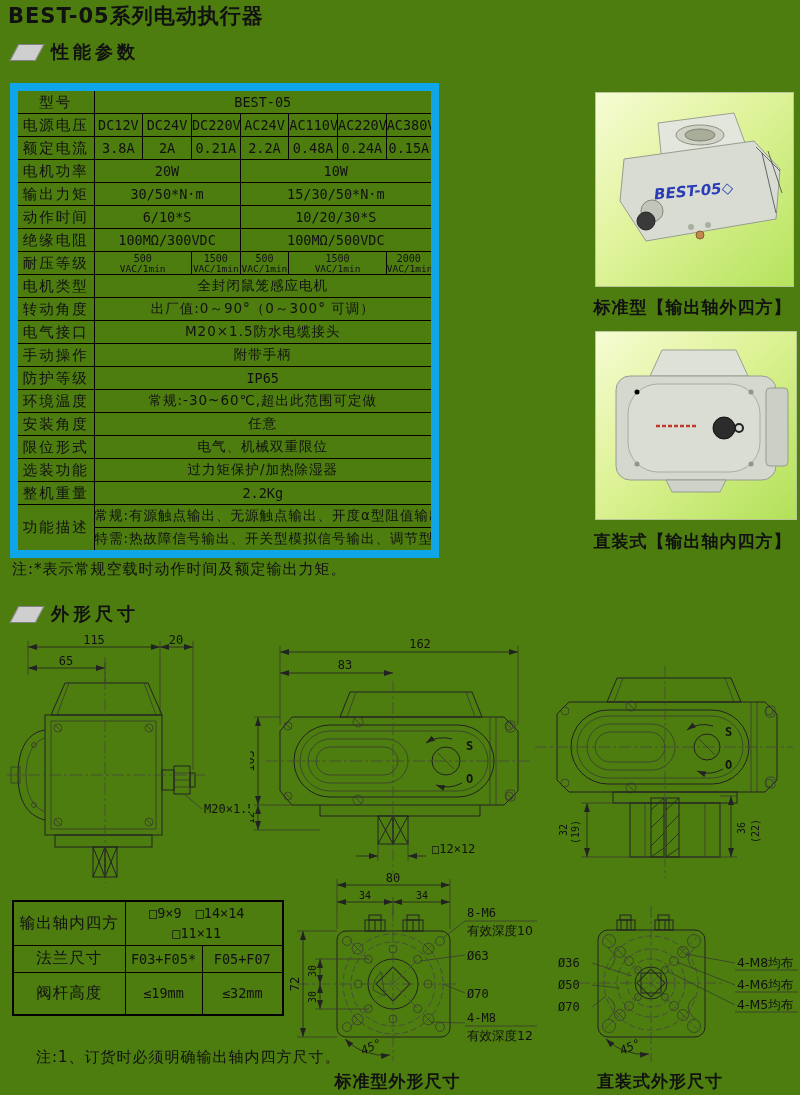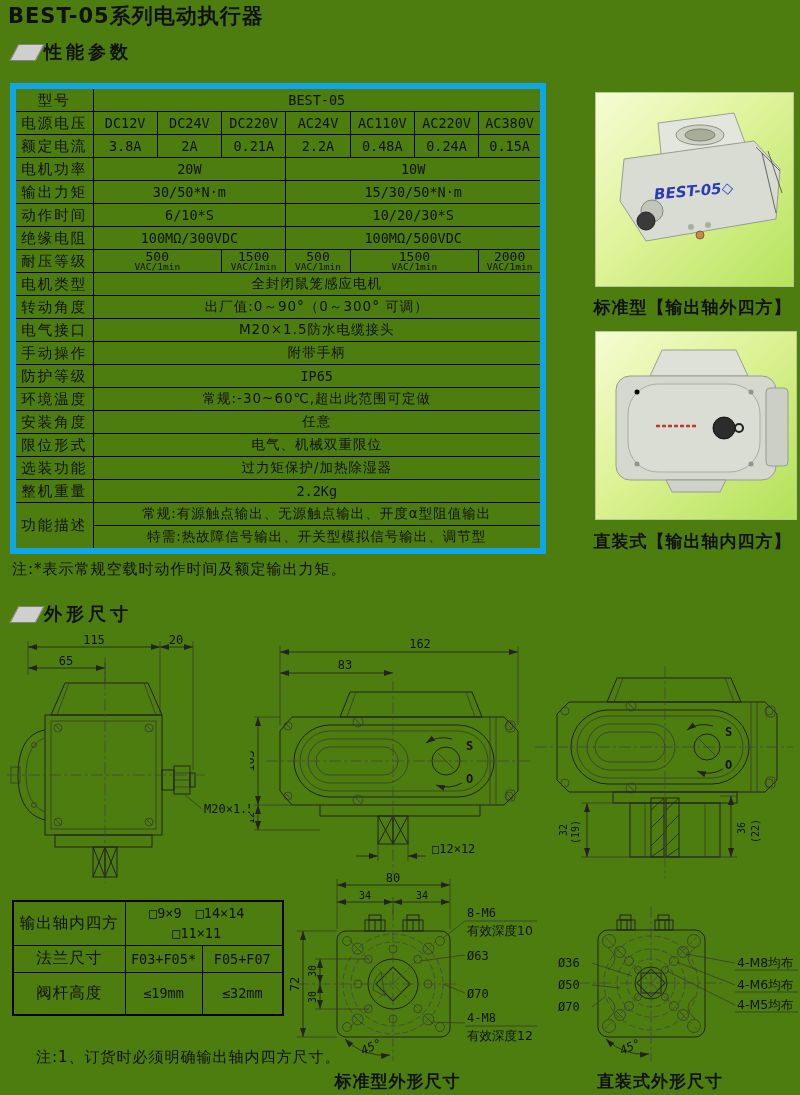--- a/index.html
+++ b/index.html
@@ -1,28 +1,28 @@
 <!DOCTYPE html>
 <html><head>
 <meta charset="utf-8">
 <style>
   html,body{margin:0;padding:0;background:#fff;}
   .page{position:relative;width:800px;height:1095px;background:#4d7c0f;overflow:hidden;
         font-family:"DejaVu Sans",sans-serif;color:#111;}
   .title{position:absolute;left:8px;top:2px;font-size:21px;font-weight:bold;letter-spacing:1px;margin:0;}
-  .sec-head{position:absolute;left:8px;display:flex;align-items:center;gap:4px;}
+  .sec-head{position:absolute;left:8px;display:flex;align-items:center;gap:11px;}
   .para-icon{width:24px;height:15px;background:#cfcfcf;border:1px solid #808080;transform:skewX(-28deg);margin-left:6px;}
   .sec-title{font-size:18px;font-weight:bold;letter-spacing:4px;}
   
-  table.spec{position:absolute;left:10px;top:83px;width:536px;border-collapse:collapse;table-layout:fixed;border:6px solid #0ea5e9;}
+  table.spec{position:absolute;left:10px;top:83px;width:429px;border-collapse:collapse;table-layout:fixed;border:8px solid #0ea5e9;}
   table.spec td{border:1px solid #000;text-align:center;vertical-align:middle;padding:0;height:22px;overflow:hidden;white-space:nowrap;}
   td.lab{font-size:14.5px;letter-spacing:2px;}
   td.val{font-family:"DejaVu Sans Mono","Liberation Mono",monospace;font-size:13.5px;}
   td.valc{font-size:13.5px;letter-spacing:1px;}
-  td.wst div.t{font-family:"DejaVu Sans Mono",monospace;font-size:13px;line-height:11px;}
+  td.wst div.t{font-family:"DejaVu Sans Mono",monospace;font-size:10px;line-height:11px;}
   td.wst div.u{font-family:"DejaVu Sans Mono",monospace;font-size:9.5px;line-height:10px;}
   .note1{position:absolute;left:12px;top:560px;font-size:15px;letter-spacing:1px;}
   
   .photo{position:absolute;border:1px solid #b9c69a;}
   .photo svg{display:block;}
   .cap{position:absolute;font-size:17px;font-weight:bold;text-align:center;letter-spacing:1px;}
   
   .drw{position:absolute;}
   .drw text{fill:#111;}
   .num{font-family:"DejaVu Sans Mono","Liberation Mono",monospace;font-size:12px;}

